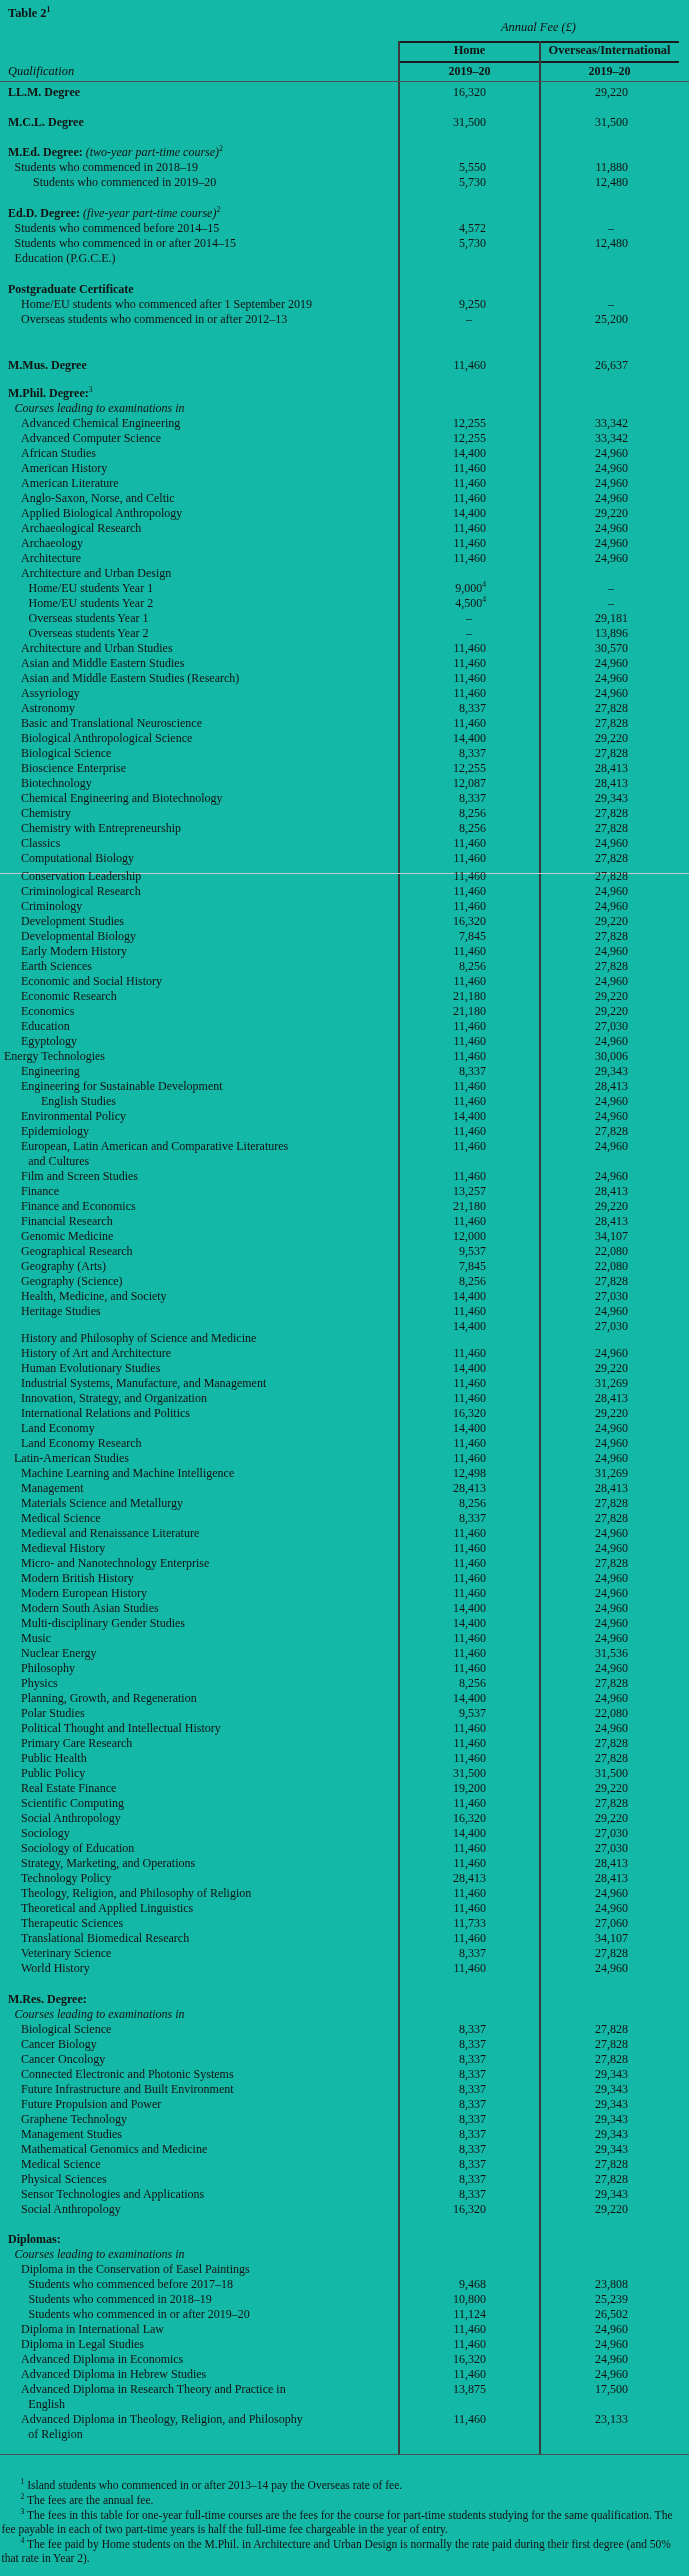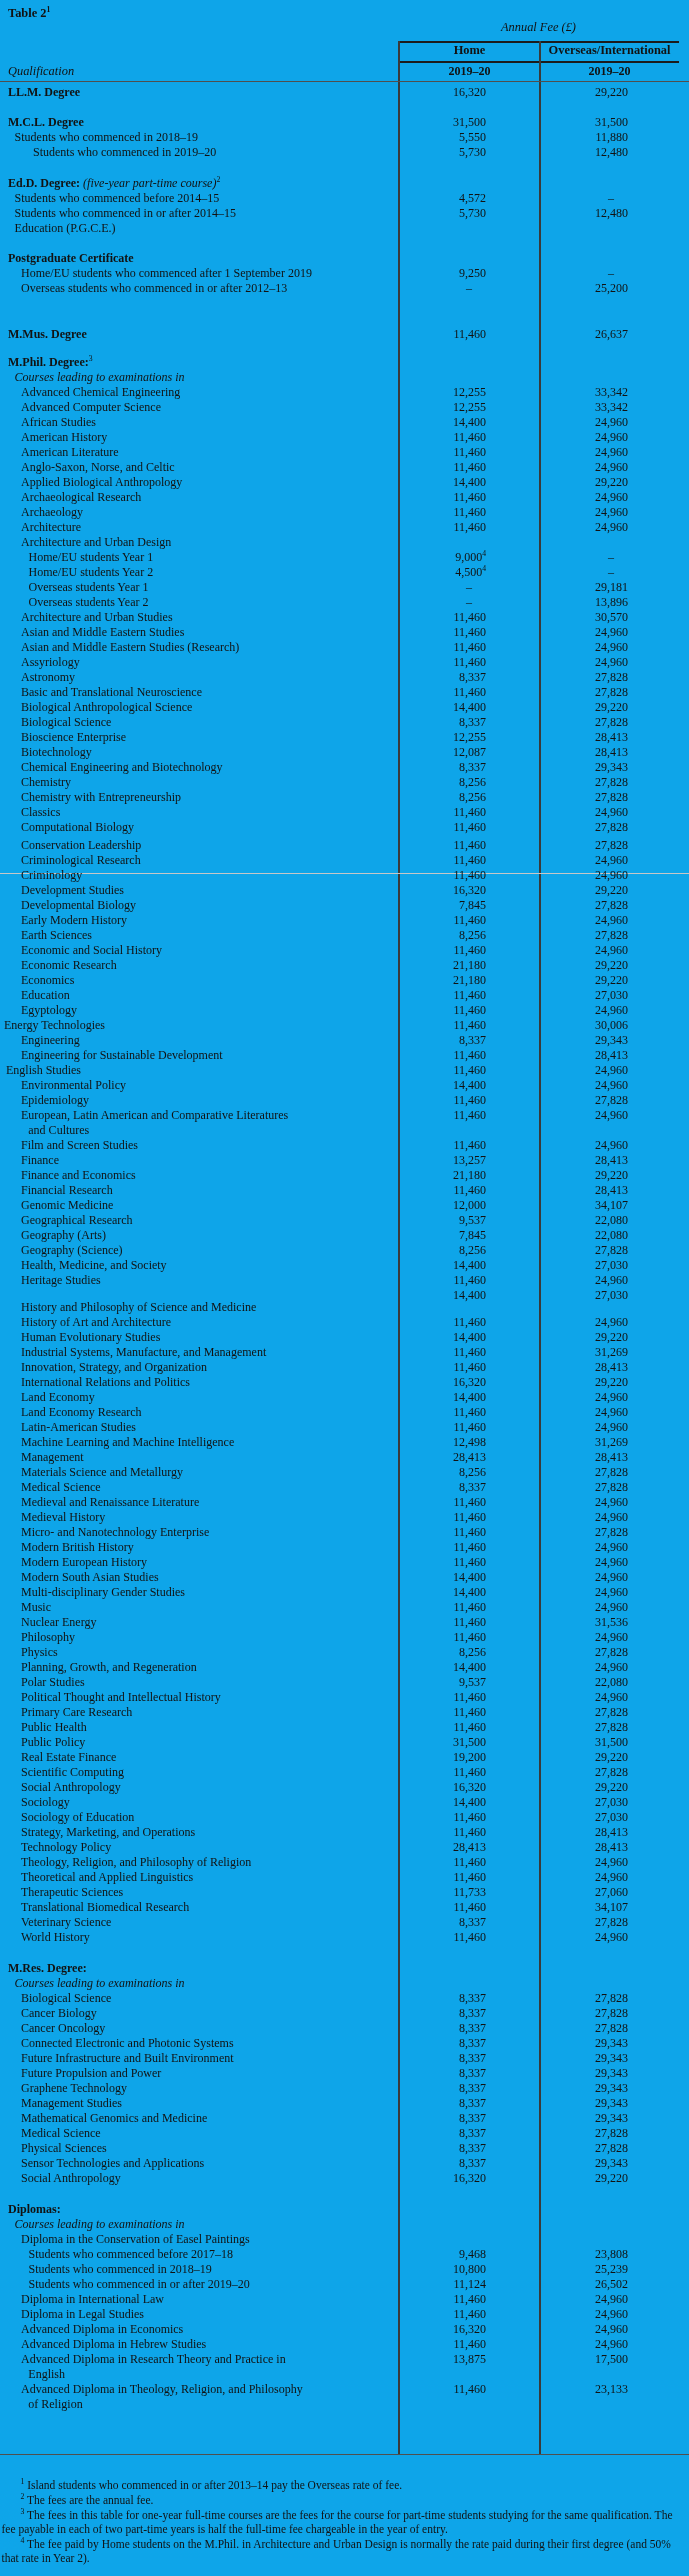--- a/index.html
+++ b/index.html
@@ -1,17 +1,17 @@
 <!DOCTYPE html>
 <html style="font-size:11.7px"><head>
 <meta charset="utf-8">
 <style>
   html,body{margin:0;padding:0;background:#fff;}
   .page{
-    position:relative;width:689px;height:2576px;background:#0ea5e9;
+    position:relative;width:689px;height:2576px;background:#14b8a6;
     font-family:"Liberation Serif","DejaVu Serif",serif;
     color:#121212;font-size:12px;overflow:hidden;
   }
   
   .thead{position:relative;height:81px;border-bottom:1.5px solid #4f4f4f;}
   .tbl-title{position:absolute;left:8px;top:5.8px;font-weight:bold;font-size:12.4px;}
   .annual{position:absolute;left:398px;top:20px;width:281px;text-align:center;font-style:italic;font-size:12.4px;}
   .rule-top{position:absolute;left:398px;top:41px;width:281px;height:1.5px;background:#1c1c1c;}
   .rule-mid{position:absolute;left:398px;top:61px;width:281px;height:1.5px;background:#1c1c1c;}
   .vline{position:absolute;width:1.5px;background:#3a3a3a;}
@@ -69,20 +69,25 @@
   <div class="row">
     <div class="cell q" style="padding-left: 8px;"><span class="lb bold">LL.M. Degree</span></div>
     <div class="cell v h"><span class="val">16,320</span></div>
     <div class="cell v o"><span class="val">29,220</span></div>
   </div>
       <div class="row" style="margin-top: 15.3px;">
     <div class="cell q" style="padding-left: 8px;"><span class="lb bold">M.C.L. Degree</span></div>
     <div class="cell v h"><span class="val">31,500</span></div>
     <div class="cell v o"><span class="val">31,500</span></div>
   </div>
+      <div class="row" style="margin-top: 15.3px;">
+    <div class="cell q" style="padding-left: 8px;"><span class="lb bold">M.Ed. Degree:</span><span class="li"> (two-year part-time course)</span><sup class="ls">2</sup></div>
+    <div class="cell v h"><span class="val"></span></div>
+    <div class="cell v o"><span class="val"></span></div>
+  </div>
       <div class="row">
     <div class="cell q" style="padding-left: 14.6px;"><span class="lb">Students who commenced in 2018–19</span></div>
     <div class="cell v h"><span class="val">5,550</span></div>
     <div class="cell v o"><span class="val">11,880</span></div>
   </div>
       <div class="row">
     <div class="cell q" style="padding-left: 33px;"><span class="lb">Students who commenced in 2019–20</span></div>
     <div class="cell v h"><span class="val">5,730</span></div>
     <div class="cell v o"><span class="val">12,480</span></div>
   </div>
@@ -355,21 +360,21 @@
     <div class="cell q" style="padding-left: 21px;"><span class="lb">Engineering</span></div>
     <div class="cell v h"><span class="val">8,337</span></div>
     <div class="cell v o"><span class="val">29,343</span></div>
   </div>
       <div class="row">
     <div class="cell q" style="padding-left: 21px;"><span class="lb">Engineering for Sustainable Development</span></div>
     <div class="cell v h"><span class="val">11,460</span></div>
     <div class="cell v o"><span class="val">28,413</span></div>
   </div>
       <div class="row">
-    <div class="cell q" style="padding-left: 6px;"><span class="lb">English Studies</span></div>
+    <div class="cell q" style="padding-left: 21px; margin-left: 20px;"><span class="lb">English Studies</span></div>
     <div class="cell v h"><span class="val">11,460</span></div>
     <div class="cell v o"><span class="val">24,960</span></div>
   </div>
       <div class="row">
     <div class="cell q" style="padding-left: 21px;"><span class="lb">Environmental Policy</span></div>
     <div class="cell v h"><span class="val">14,400</span></div>
     <div class="cell v o"><span class="val">24,960</span></div>
   </div>
       <div class="row">
     <div class="cell q" style="padding-left: 21px;"><span class="lb">Epidemiology</span></div>
@@ -465,21 +470,21 @@
     <div class="cell q" style="padding-left: 21px;"><span class="lb">Land Economy</span></div>
     <div class="cell v h"><span class="val">14,400</span></div>
     <div class="cell v o"><span class="val">24,960</span></div>
   </div>
       <div class="row">
     <div class="cell q" style="padding-left: 21px;"><span class="lb">Land Economy Research</span></div>
     <div class="cell v h"><span class="val">11,460</span></div>
     <div class="cell v o"><span class="val">24,960</span></div>
   </div>
       <div class="row">
-    <div class="cell q" style="padding-left: 21px;"><span class="lb">Latin-American Studies</span></div>
+    <div class="cell q" style="padding-left: 14px;"><span class="lb">Latin-American Studies</span></div>
     <div class="cell v h"><span class="val">11,460</span></div>
     <div class="cell v o"><span class="val">24,960</span></div>
   </div>
       <div class="row">
     <div class="cell q" style="padding-left: 21px;"><span class="lb">Machine Learning and Machine Intelligence</span></div>
     <div class="cell v h"><span class="val">12,498</span></div>
     <div class="cell v o"><span class="val">31,269</span></div>
   </div>
       <div class="row">
     <div class="cell q" style="padding-left: 21px;"><span class="lb">Management</span></div>

